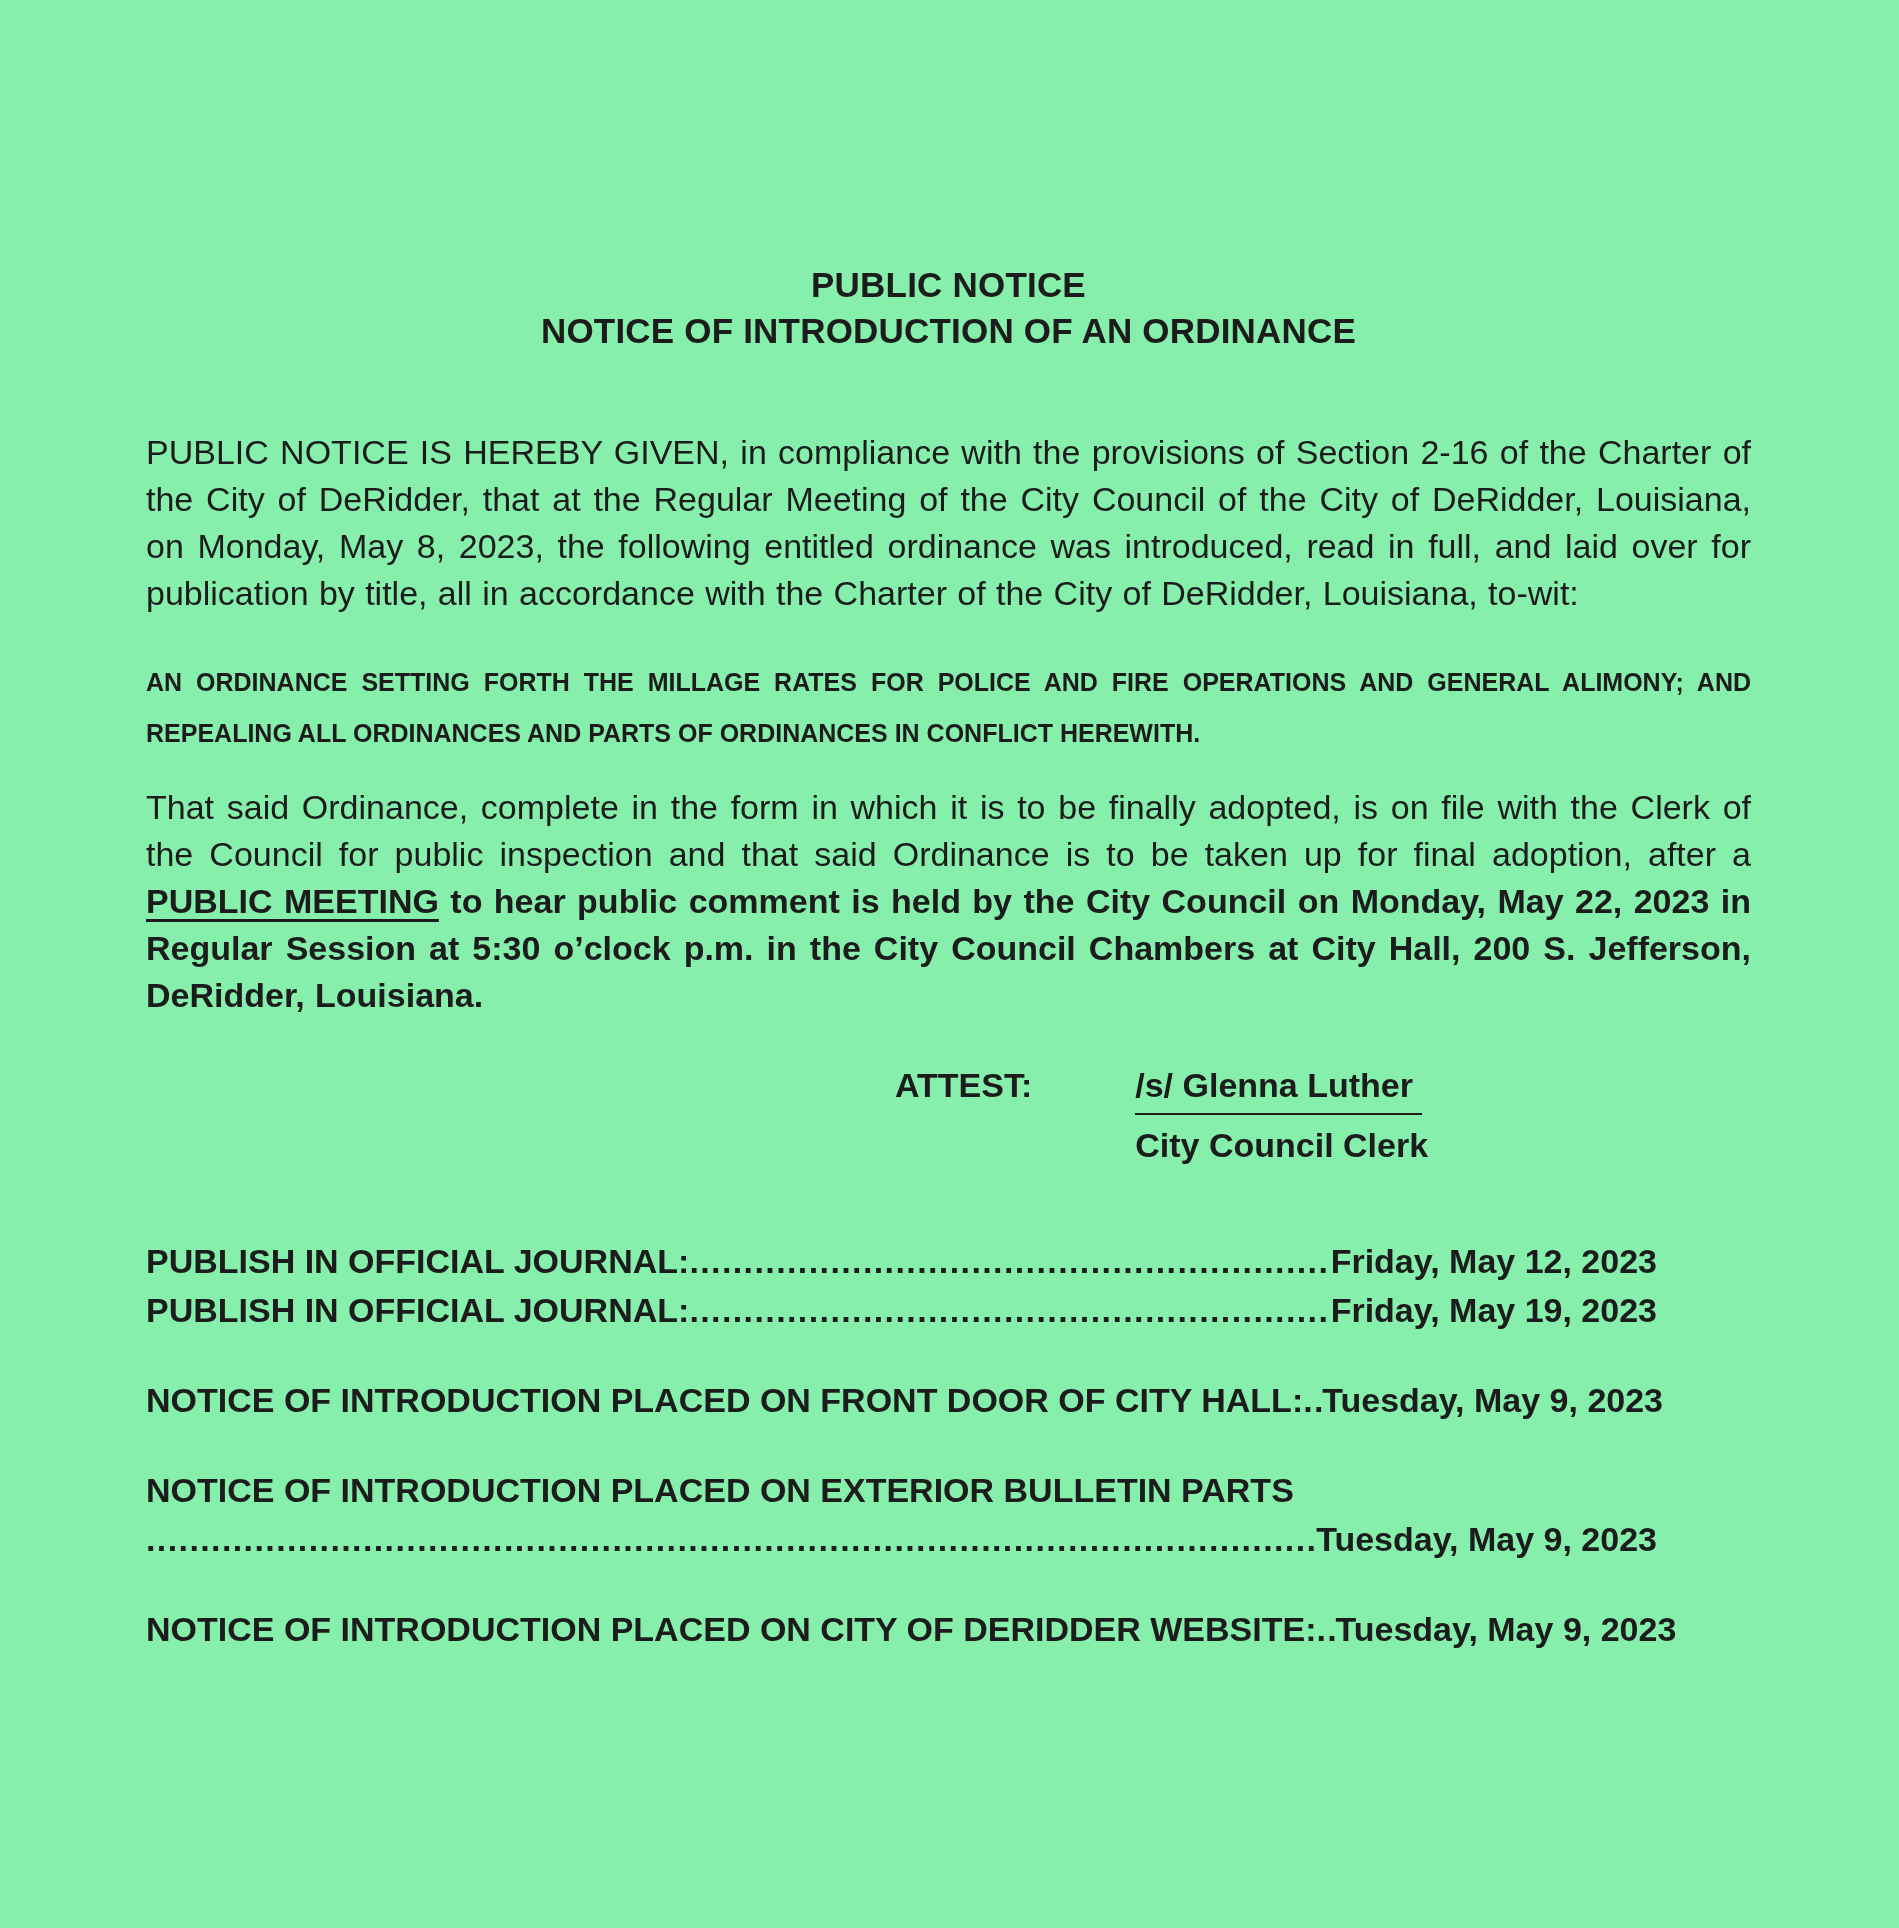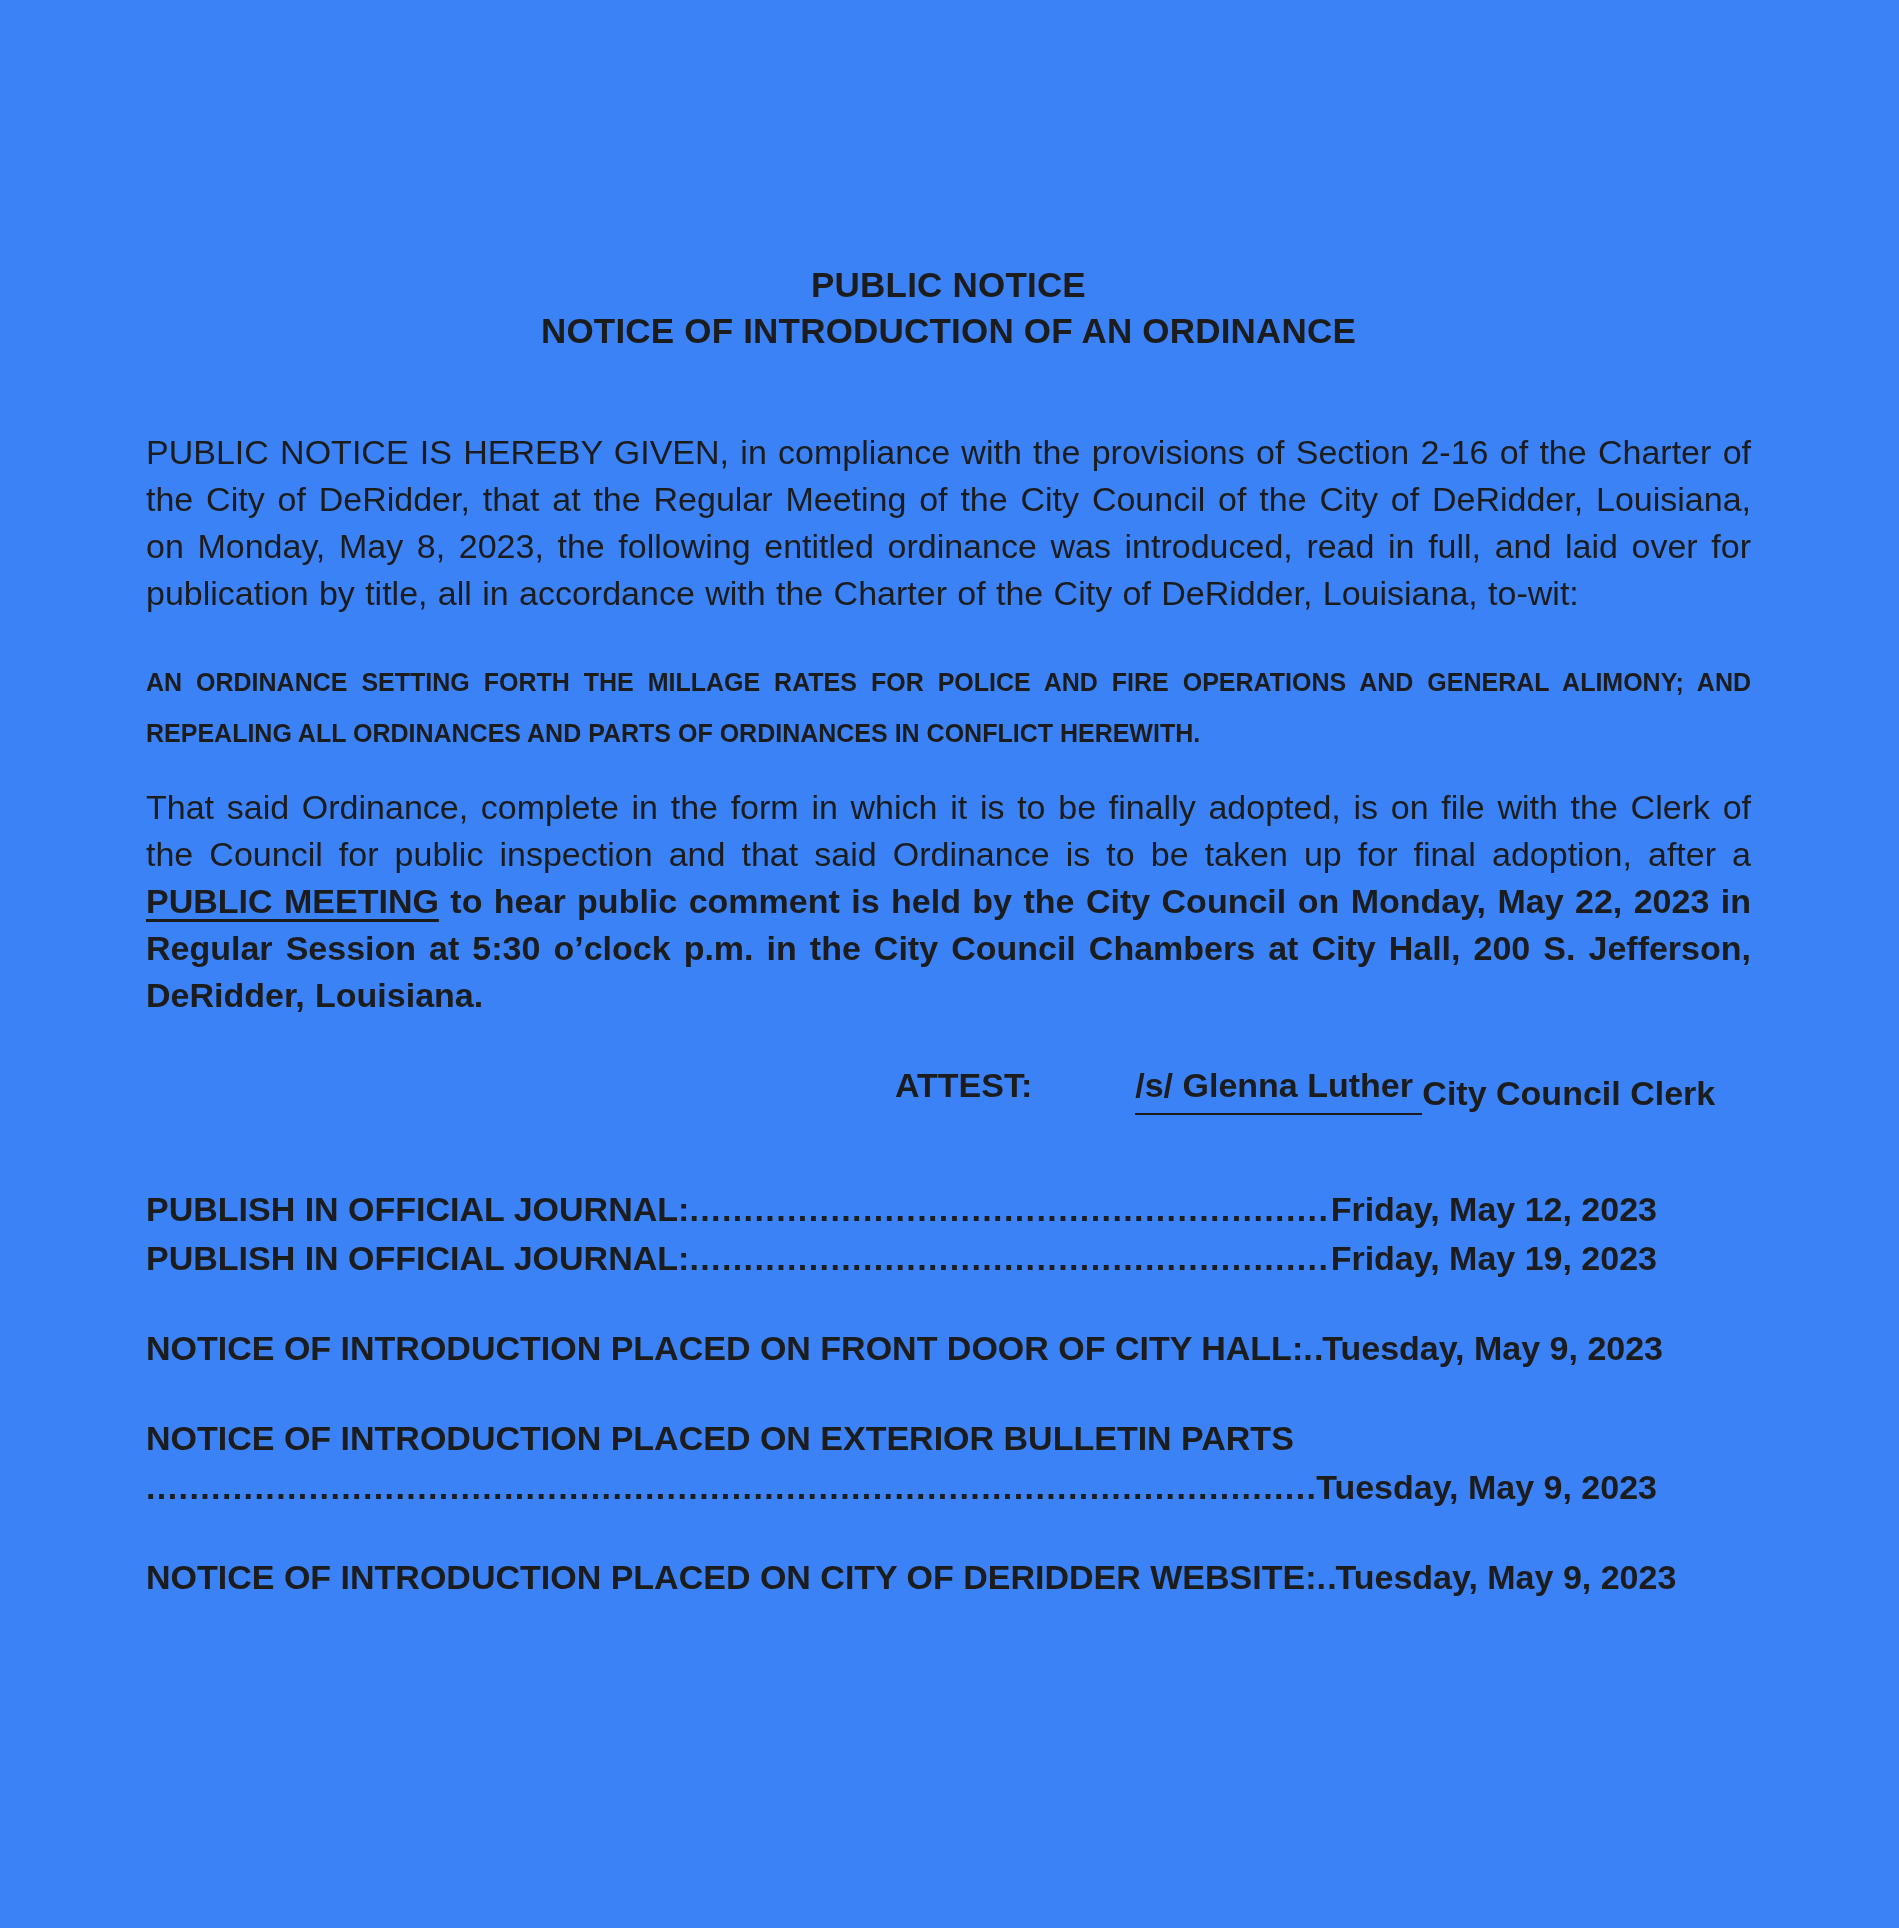--- a/index.html
+++ b/index.html
@@ -10,21 +10,21 @@
     height: 1928px;
     overflow: hidden;
     font-family: "Liberation Sans", sans-serif;
     color: #1c1c1c;
   }
   .page {
     box-sizing: border-box;
     width: 1899px;
     height: 1928px;
     padding: 262px 148px 0 146px;
-    background: #3b82f6;
+    background: #86efac;
   }
   .titles {
     text-align: center;
     font-weight: bold;
     font-size: 35px;
     line-height: 46px;
     letter-spacing: 0.2px;
   }
   .par-intro {
     margin-top: 75px;
@@ -56,21 +56,21 @@
   }
   .attest {
     margin-top: 43px;
     margin-left: 749px;
     display: flex;
     gap: 103px;
     font-weight: bold;
     font-size: 34px;
     line-height: 47px;
   }
-  .sig-col { display: flex; flex-direction: row; }
+  .sig-col { display: flex; flex-direction: column; }
   .sig-name {
     border-bottom: 2.8px solid #1c1c1c;
     padding-bottom: 3.8px;
     padding-right: 9.4px;
     align-self: flex-start;
   }
   .sig-title { margin-top: 7.5px; }
   .schedule {
     margin-top: 68px;
     padding-right: 94px;

